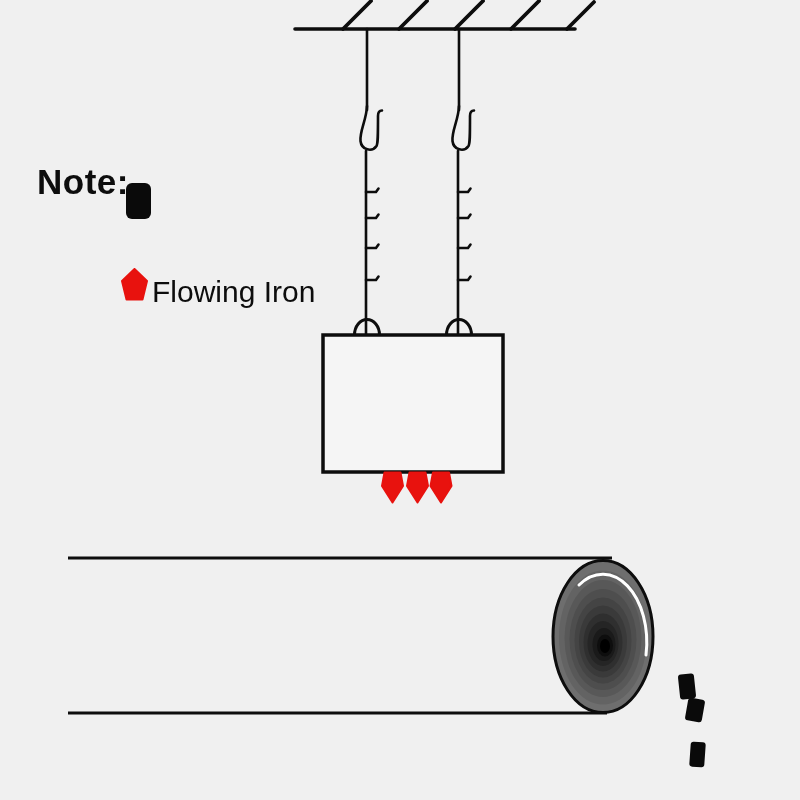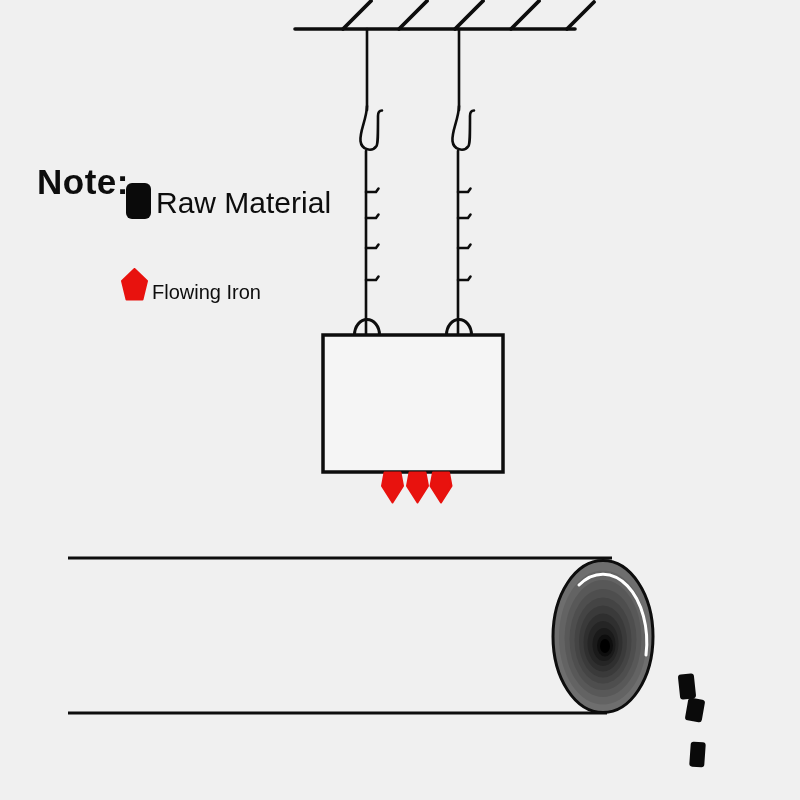--- a/index.html
+++ b/index.html
@@ -12,21 +12,21 @@
   }
   .stage { position: relative; width: 800px; height: 800px; background: #f0f0f0; }
   .stage svg.scene { position: absolute; left: 0; top: 0; }
 
   .txt { position: absolute; white-space: nowrap; color: #0d0d0d; }
   .note-title   { left: 37px;  top: 164px; font-size: 35px; font-weight: bold; line-height: 35px; letter-spacing: 0.5px; }
   .legend-square { position: absolute; left: 126px; top: 183px; width: 25px; height: 36px;
                    background: #0a0a0a; border-radius: 6px; }
   .raw-label    { left: 156px; top: 187px; font-size: 30px; line-height: 32px; }
   .legend-pent  { position: absolute; left: 121px; top: 268px; }
-  .flow-label   { left: 152px; top: 276px; font-size: 20px; line-height: 32px; }
+  .flow-label   { left: 152px; top: 276px; font-size: 30px; line-height: 32px; }
   .caption      { left: 210px; top: 750px; width: 300px; text-align: center;
                   font-size: 30px; line-height: 32px; }
 </style>
 </head>
 <body>
 
 <div class="stage">
 
   <svg class="scene" width="800" height="800" viewBox="0 0 800 800">
 
@@ -89,20 +89,19 @@
     <g fill="#0a0a0a">
       <rect x="679" y="674" width="16" height="25" rx="3" transform="rotate(-6 687 686.5)"></rect>
       <rect x="686.5" y="698.5" width="17" height="23" rx="3" transform="rotate(10 695 710)"></rect>
       <rect x="690" y="742" width="15" height="25" rx="3" transform="rotate(4 697.5 754.5)"></rect>
     </g>
   </svg>
 
   <div class="txt note-title">Note:</div>
 
   <div class="legend-square"></div>
-  <div class="txt raw-label">Raw Material</div>
 
   <svg class="legend-pent" width="27" height="33" viewBox="0 0 27 33">
     <polygon points="13.5,1 26,13 21.5,31.5 5.5,31.5 1,13" fill="#e8120e" stroke="#e8120e" stroke-width="2" stroke-linejoin="round"></polygon>
   </svg>
   <div class="txt flow-label">Flowing Iron</div>
 
 </div>
 
 </body></html>

